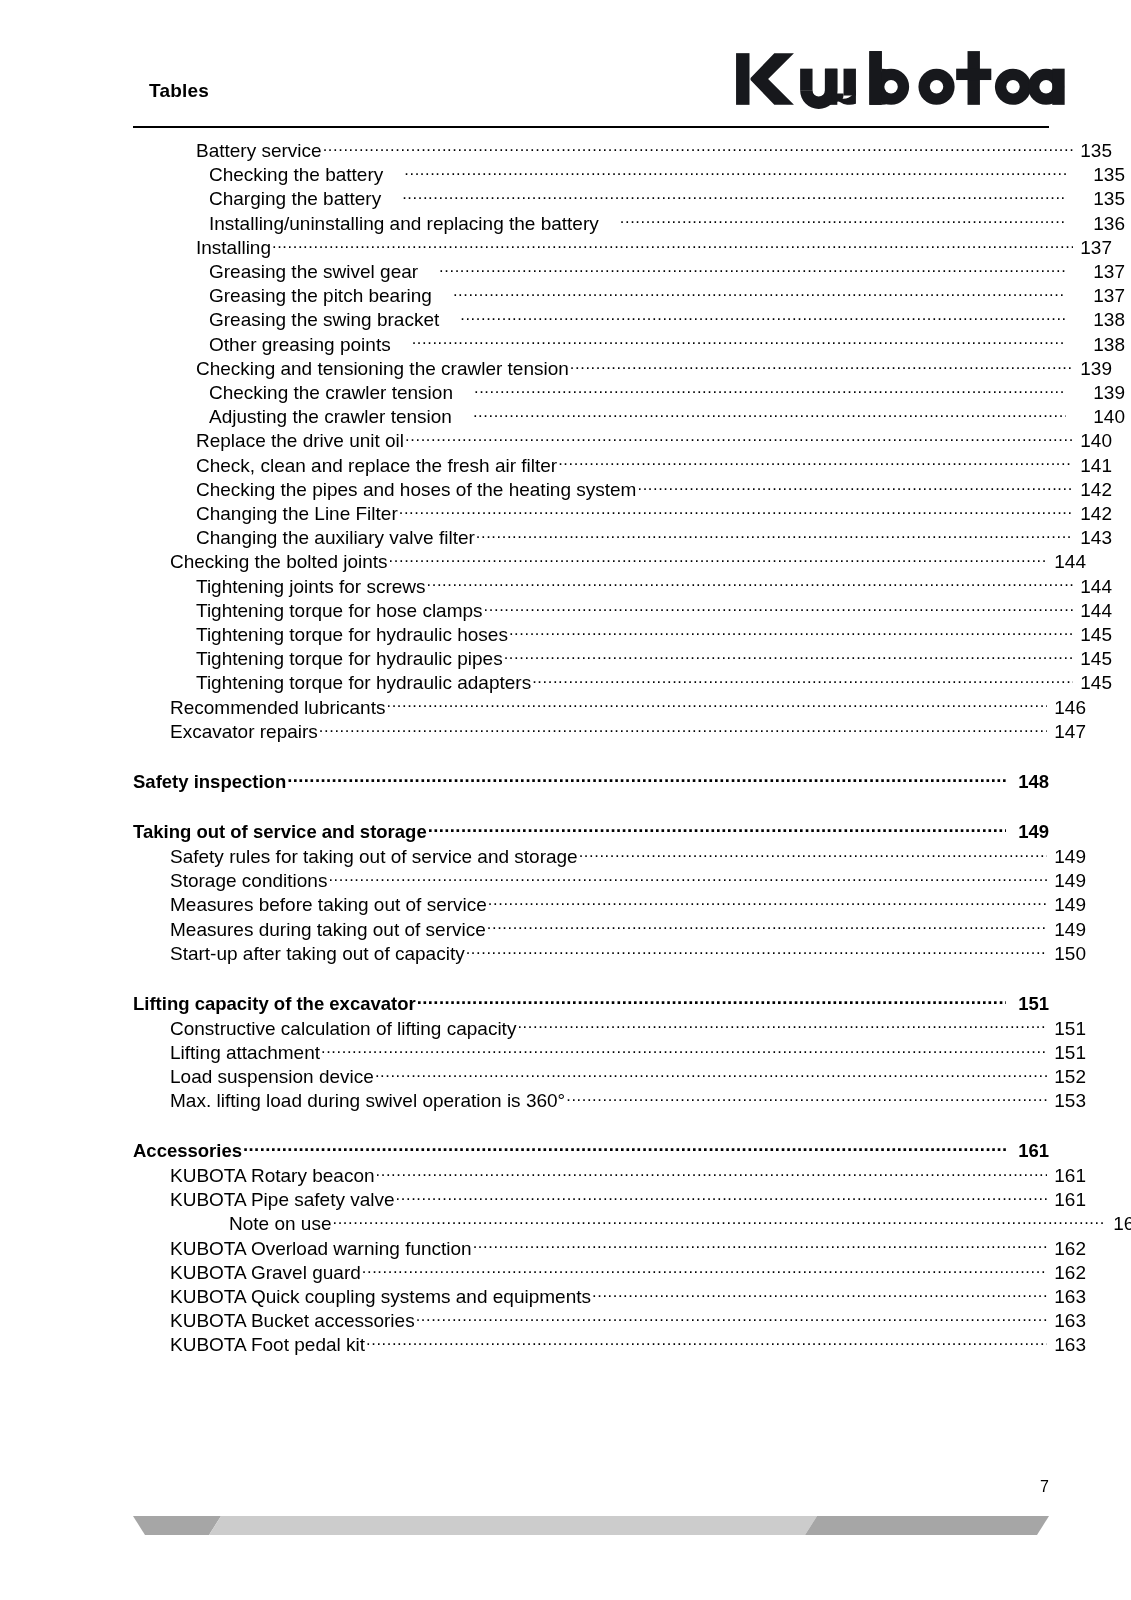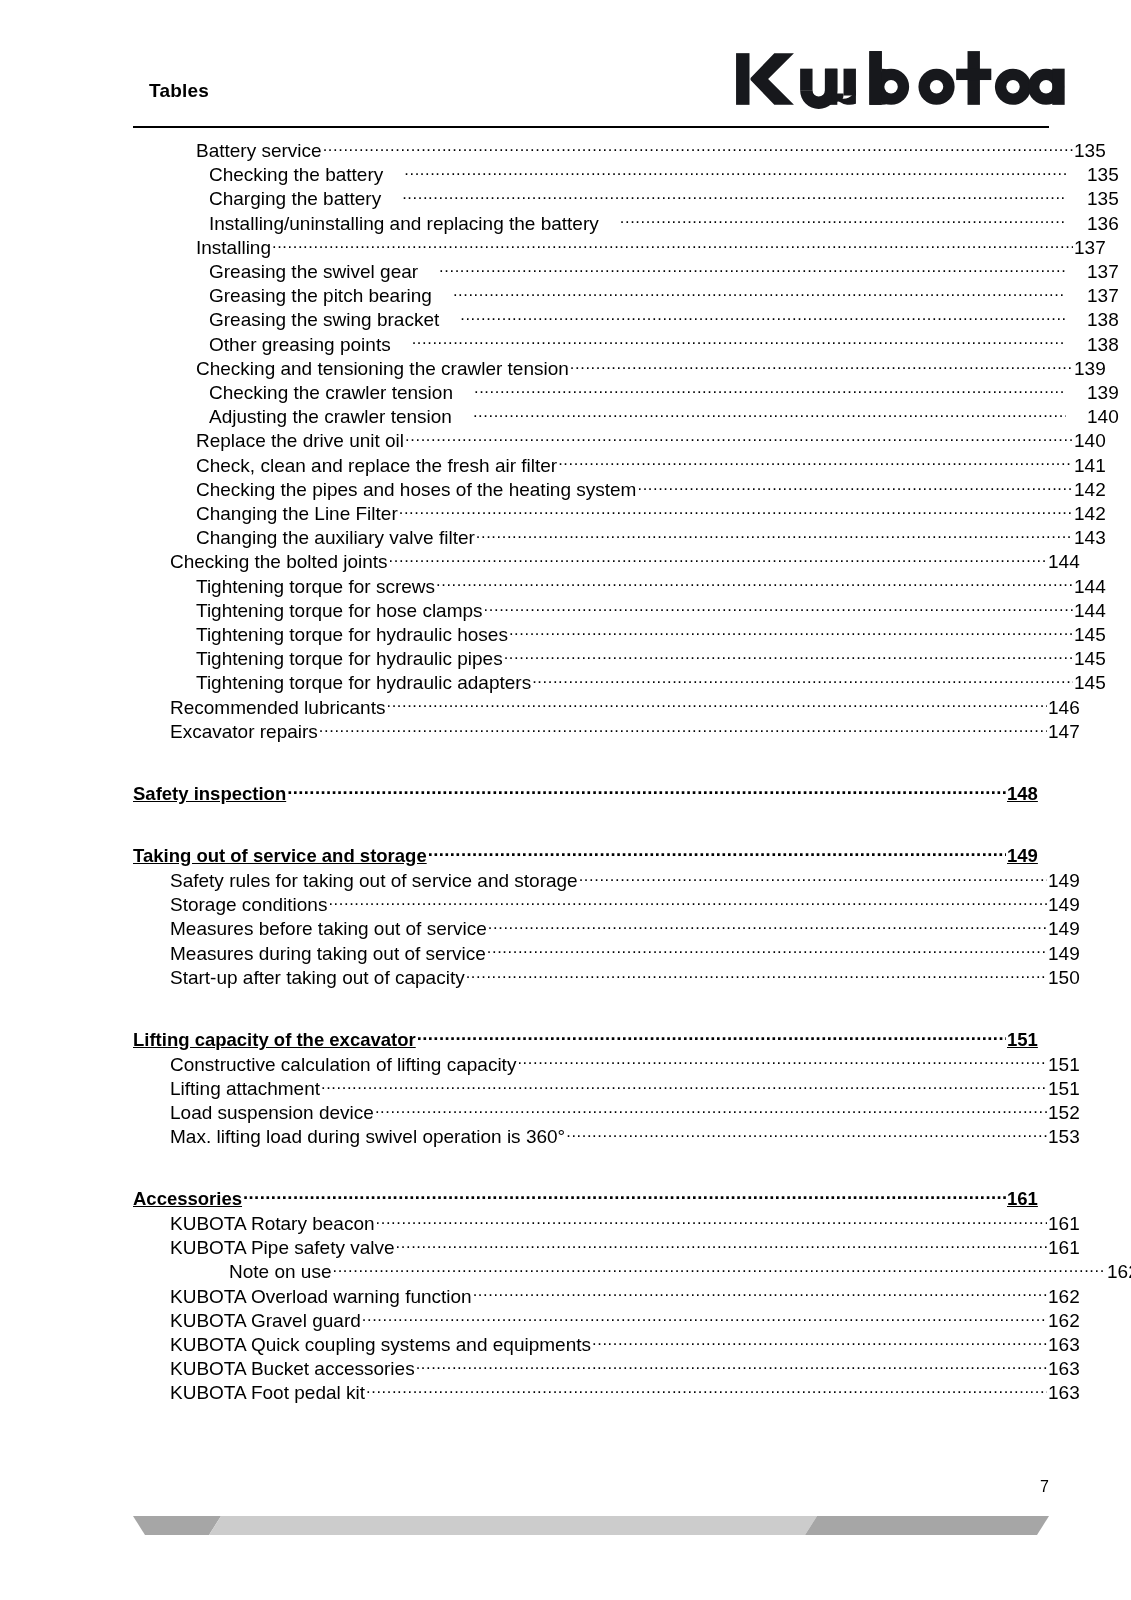--- a/index.html
+++ b/index.html
@@ -88,20 +88,21 @@
     font-size: 16.5px;
     color: #000000;
     position: absolute;
     left: 0;
     bottom: 0;
     white-space: nowrap;
   }
   .toc-entry .pageno {
     flex: 0 0 auto;
     width: 38px;
+    text-align: right;
   }
 
   
   .lvl1 { padding-left: 37px; }
   .lvl2 { padding-left: 63px; }
   .lvl3 { padding-left: 76px; gap: 20px; }
   .lvl4 { padding-left: 96px; }
 
   
   .toc-entry.chapter {
@@ -113,21 +114,21 @@
   .toc-entry.chapter .leader::after {
     font-weight: bold;
     font-size: 18.5px;
     letter-spacing: 0.4px;
   }
   .toc-entry.chapter .pageno {
     width: 42px;
   }
 
   
-  .gap-before { margin-top: 38px; text-decoration: underline; }
+  .gap-before { margin-top: 26px; }
 
   
   .footer-bar {
     position: absolute;
     left: 133px;
     top: 1516px;
     width: 916px;
     height: 19px;
   }
   .footer-pageno {
@@ -270,21 +271,21 @@
         <span class="label">Changing the auxiliary valve filter</span>
         <span class="leader"></span>
         <span class="pageno">143</span>
       </div>
       <div class="toc-entry lvl1">
         <span class="label">Checking the bolted joints</span>
         <span class="leader"></span>
         <span class="pageno">144</span>
       </div>
       <div class="toc-entry lvl2">
-        <span class="label">Tightening torque for screws</span>
+        <span class="label">Tightening joints for screws</span>
         <span class="leader"></span>
         <span class="pageno">144</span>
       </div>
       <div class="toc-entry lvl2">
         <span class="label">Tightening torque for hose clamps</span>
         <span class="leader"></span>
         <span class="pageno">144</span>
       </div>
       <div class="toc-entry lvl2">
         <span class="label">Tightening torque for hydraulic hoses</span>

